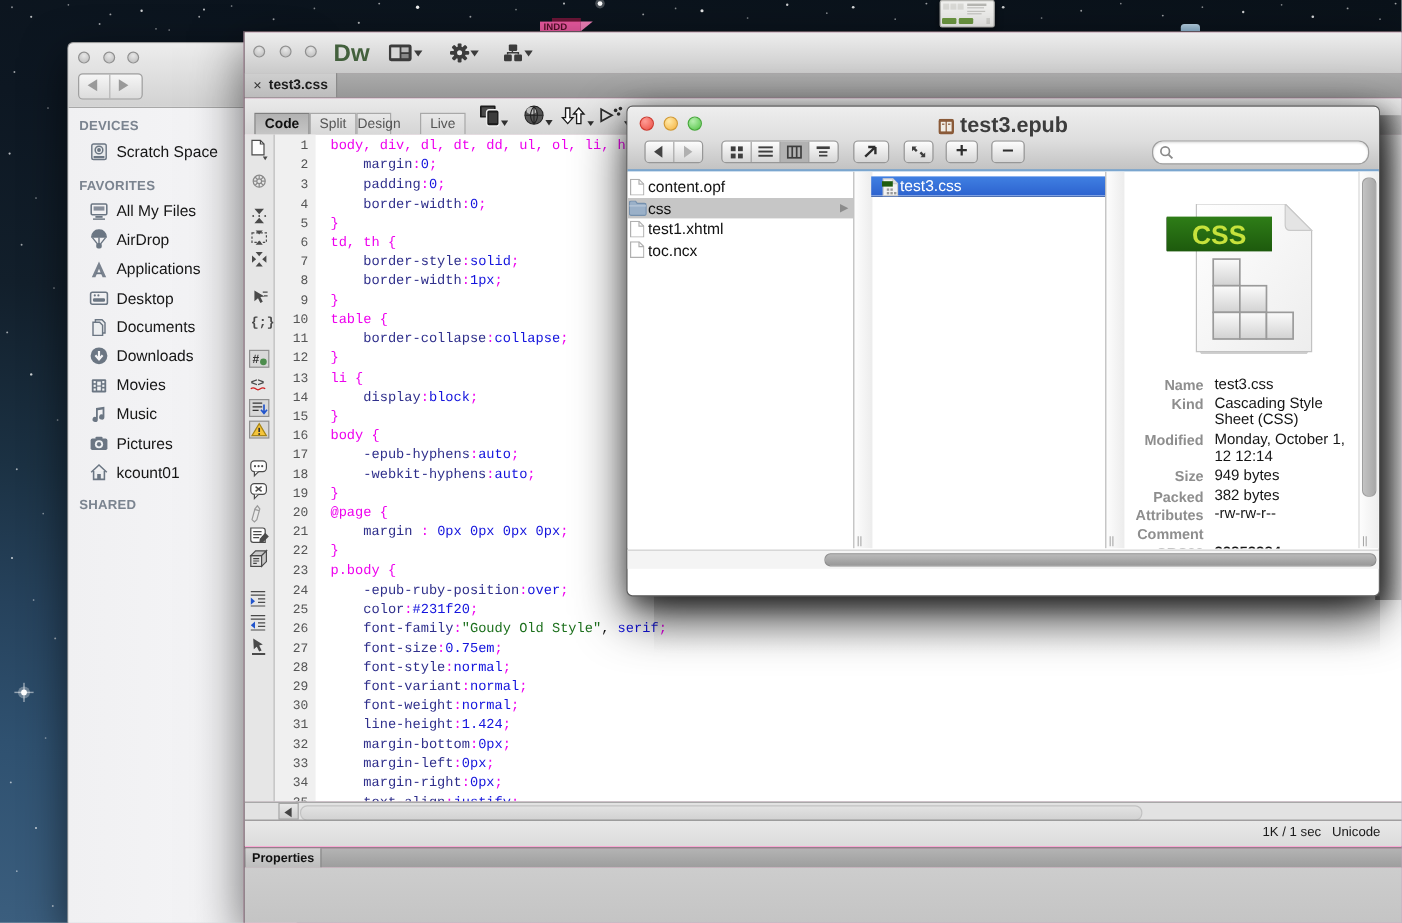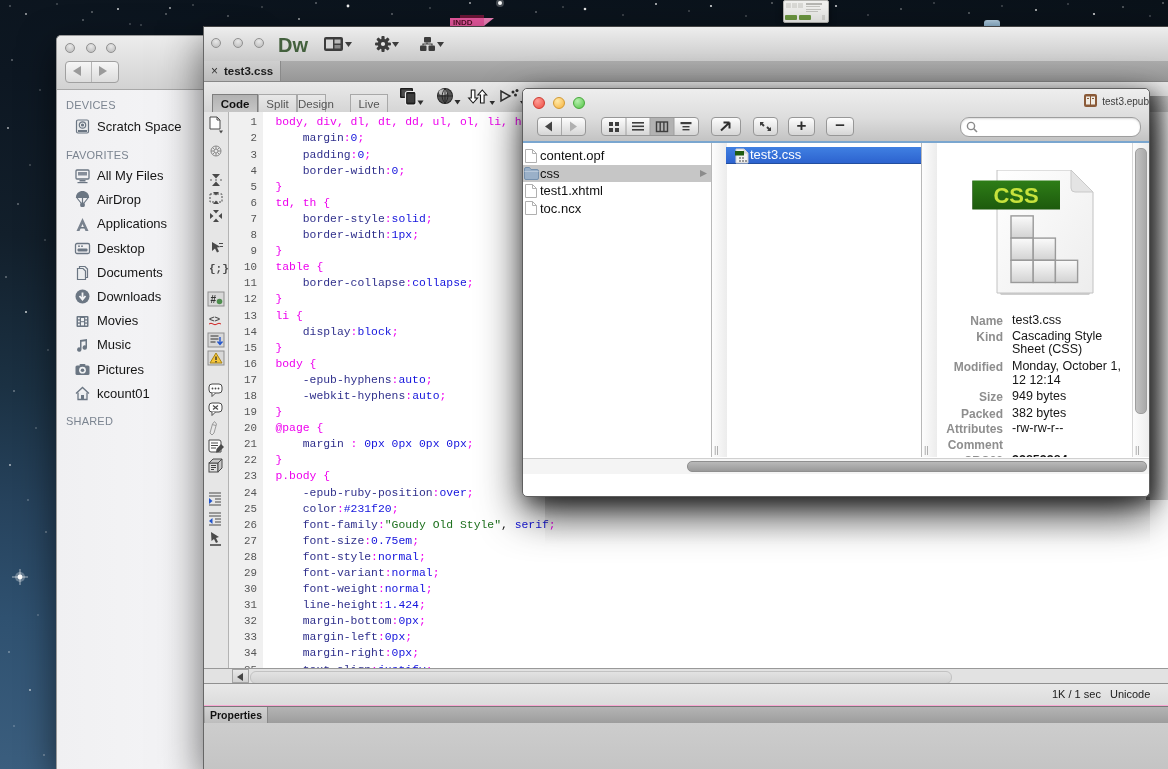--- a/index.html
+++ b/index.html
@@ -13,21 +13,21 @@
 
 #wside{position:absolute;left:56px;top:35px;width:190px;height:734px;z-index:2;
  border-radius:5px 5px 0 0;box-shadow:0 12px 36px rgba(0,0,0,.55);background:#f3f3f4;overflow:hidden;border:1px solid #9a9a9a;border-bottom:none}
 #wside .tbar{position:absolute;left:0;top:0;width:100%;height:53px;background:linear-gradient(#ededed,#d2d2d2);border-bottom:1px solid #a8a8a8;border-radius:5px 5px 0 0}
 .lightg{position:absolute;width:10px;height:10px;border-radius:50%;background:radial-gradient(circle at 50% 30%,#e8e8e8,#b9b9b9);border:1px solid #909090;box-sizing:border-box}
 #wside .bf{position:absolute;left:8px;top:25px;width:52px;height:20px;background:linear-gradient(#f6f6f6,#dcdcdc);border:1px solid #a0a0a0;border-radius:4px}
 #wside .bf .dv{position:absolute;left:25px;top:0;width:1px;height:100%;background:#b5b5b5}
 .tri-l{width:0;height:0;border-top:5px solid transparent;border-bottom:5px solid transparent;border-right:8px solid #9a9a9a;position:absolute;top:4px;left:7px}
 .tri-r{width:0;height:0;border-top:5px solid transparent;border-bottom:5px solid transparent;border-left:8px solid #9a9a9a;position:absolute;top:4px;left:33px}
 #wside .body{position:absolute;left:0;top:54px;width:100%;bottom:0;background:linear-gradient(to right,#f0f0f2,#f6f6f8)}
-.shead{position:absolute;left:9px;font-size:11px;font-weight:normal;color:#7b8490;letter-spacing:.2px}
+.shead{position:absolute;left:9px;font-size:11px;font-weight:bold;color:#7b8490;letter-spacing:.2px}
 .srow{position:absolute;left:40px;font-size:13px;color:#161616;white-space:nowrap}
 .sicon{position:absolute;left:17px;width:17px;height:17px}
 
 #wdw{position:absolute;left:203px;top:26px;width:965px;height:743px;z-index:3;background:#f9a8d4;
  border-left:1px solid #666;border-top:1px solid #444;box-shadow:0 14px 40px rgba(0,0,0,.6)}
 #wdw .title{position:absolute;left:0;top:0;width:100%;height:34px;background:linear-gradient(#eeeeee,#cacaca);border-bottom:1px solid #9a9a9a}
 #dwlogo{position:absolute;left:74px;top:7px;font-size:20px;font-weight:bold;color:#43603d;font-family:"Liberation Sans",sans-serif}
 #wdw .tabbar{position:absolute;left:0;top:34px;width:100%;height:20px;background:linear-gradient(#ababab,#979797);border-bottom:1px solid #878787}
 #wdw .tab{position:absolute;left:0;top:0;width:76px;height:20px;background:linear-gradient(#cfcfcf,#bcbcbc);border-right:1px solid #8a8a8a;font-size:11.5px;font-weight:bold;color:#1c1c1c;line-height:20px}
 #wdw .tab .x{position:absolute;left:7px;top:0;color:#333;font-size:12px;font-weight:normal}
@@ -49,21 +49,21 @@
 #propbar{position:absolute;left:0;top:679px;width:100%;height:16px;background:linear-gradient(#b4b4b4,#9d9d9d);border-top:1px solid #787878}
 #proptab{position:absolute;left:1px;top:0;width:62px;height:16px;background:linear-gradient(#d2d2d2,#bdbdbd);border-right:1px solid #8a8a8a;font-size:10.5px;font-weight:bold;color:#111;text-align:center;line-height:16px}
 #proppanel{position:absolute;left:0;top:696px;width:100%;height:47px;background:linear-gradient(#cdcdcd,#c4c4c4)}
 </style>
 </head><body>
 <style>
 
 #wepub{position:absolute;left:522px;top:88px;width:626px;height:407px;z-index:5;border-radius:5px;
  box-shadow:0 16px 42px rgba(0,0,0,.78), 5px 5px 18px rgba(0,0,0,.42);background:#fff;border:1px solid #5f5f5f}
 #wepub .tbar{position:absolute;left:0;top:0;width:100%;height:52px;background:linear-gradient(#eeeeee 0%,#dddddd 55%,#c3c3c3 100%);border-radius:5px 5px 0 0;border-bottom:1px solid #8a8a8a}
-#wepub .wtitle{position:absolute;left:0;top:5px;width:100%;text-align:right;font-size:10px;font-weight:normal;color:#3c3c3c}
+#wepub .wtitle{position:absolute;left:0;top:5px;width:100%;text-align:center;font-size:18px;font-weight:bold;color:#3c3c3c}
 .tl{position:absolute;top:8px;width:12px;height:12px;border-radius:50%;box-sizing:border-box}
 .tl.r{left:10px;background:radial-gradient(circle at 35% 30%,#ff9d96,#ec4d42);border:1px solid #ce3a30}
 .tl.y{left:30px;background:radial-gradient(circle at 35% 30%,#ffe9a8,#f6b23d);border:1px solid #d29a33}
 .tl.g{left:50px;background:radial-gradient(circle at 35% 30%,#b6efae,#52c445);border:1px solid #46a83a}
 .fbtn{position:absolute;top:28px;height:19px;background:linear-gradient(#fdfdfd,#d6d6d6);border:1px solid #979797;border-radius:4px;box-sizing:border-box}
 #wepub .blueline{position:absolute;left:0;top:52px;width:100%;height:2px;background:#7aa6cf}
 #cols{position:absolute;left:0;top:54px;width:100%;height:314px;background:#fff;overflow:hidden}
 .coldiv{position:absolute;top:0;width:15px;height:100%;background:linear-gradient(to right,#fdfdfd,#ececec);border-left:1px solid #b9b9b9}
 .c1row{position:absolute;left:0;width:188px;height:17.5px;font-size:13px;color:#111;line-height:17.5px;white-space:nowrap}
 .c1row .t{position:absolute;left:17px}

